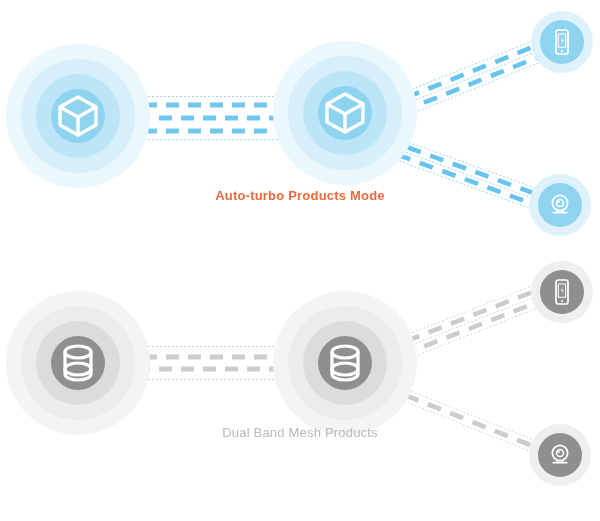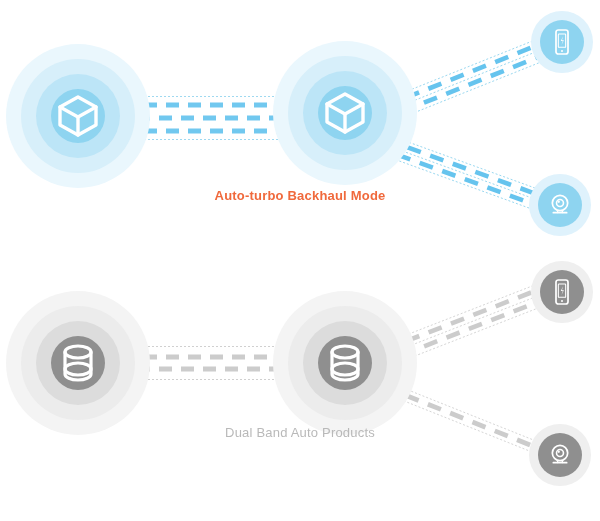--- a/index.html
+++ b/index.html
@@ -128,21 +128,21 @@
       </g>
 
       <g>
         <circle cx="560" cy="205" r="31" fill="#dff2fc"></circle>
         <circle cx="560" cy="205" r="22" fill="#8ed4f0"></circle>
         <use href="#sym-camera" x="544" y="189" width="32" height="32"></use>
       </g>
     </svg>
   </div>
 
-  <div class="caption" id="caption-top" style="color: rgb(240, 105, 60);">Auto-turbo Backhaul Mode</div>
+  <div class="caption" id="caption-top" style="color: rgb(240, 105, 60);">Auto-turbo Products Mode</div>
 
   <div class="panel" id="panel-bottom">
     <svg class="svg-layer" viewBox="0 0 600 266" preserveAspectRatio="none">
 
       <g>
         <line x1="96" y1="91.5" x2="352" y2="91.5" stroke="#d0d0d0" stroke-width="1" stroke-dasharray="2 2"></line>
         <line x1="96" y1="124.5" x2="352" y2="124.5" stroke="#d0d0d0" stroke-width="1" stroke-dasharray="2 2"></line>
         <line x1="100" y1="102" x2="350" y2="102" stroke="#cccccc" stroke-width="5" stroke-dasharray="13 9"></line>
         <line x1="100" y1="114" x2="350" y2="114" stroke="#cccccc" stroke-width="5" stroke-dasharray="13 9" stroke-dashoffset="7"></line>
       </g>
@@ -184,15 +184,15 @@
       </g>
 
       <g>
         <circle cx="560" cy="200" r="31" fill="#efefef"></circle>
         <circle cx="560" cy="200" r="22" fill="#8f8f8f"></circle>
         <use href="#sym-camera" x="544" y="184" width="32" height="32"></use>
       </g>
     </svg>
   </div>
 
-  <div class="caption" id="caption-bottom" style="color: rgb(185, 185, 185);">Dual Band Auto Products</div>
+  <div class="caption" id="caption-bottom" style="color: rgb(185, 185, 185);">Dual Band Mesh Products</div>
 
 </div>
 
 </body></html>

